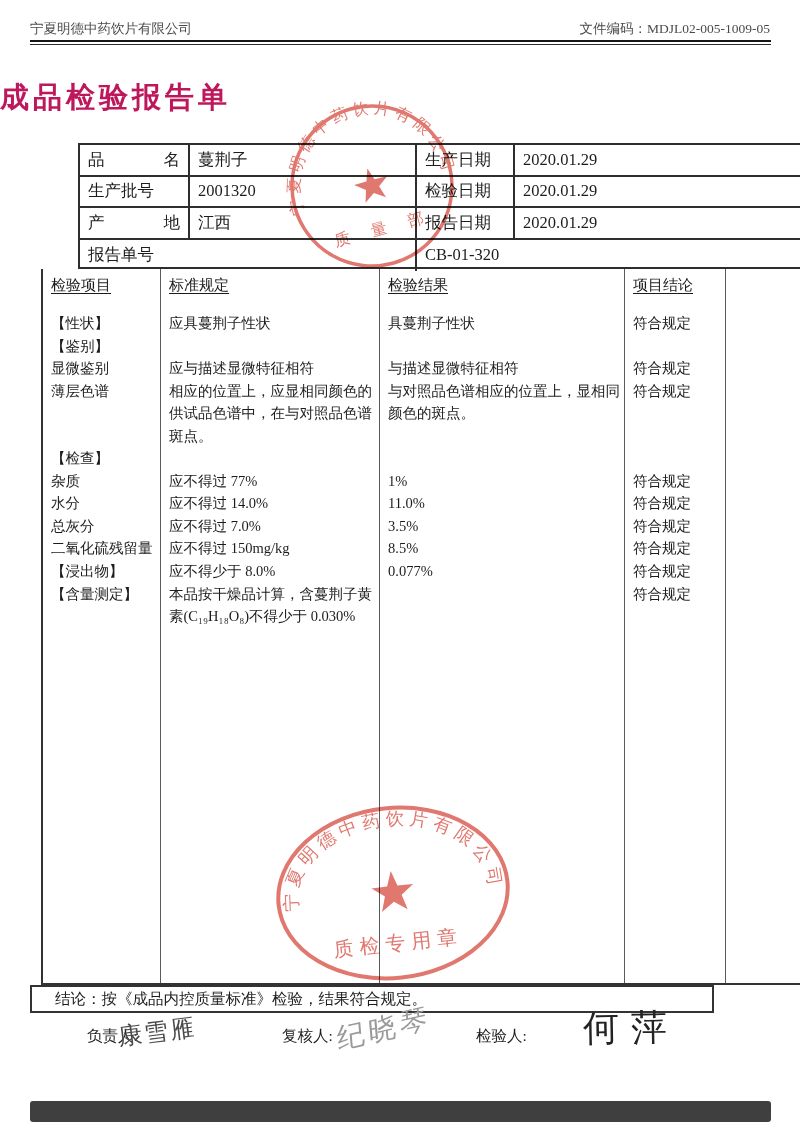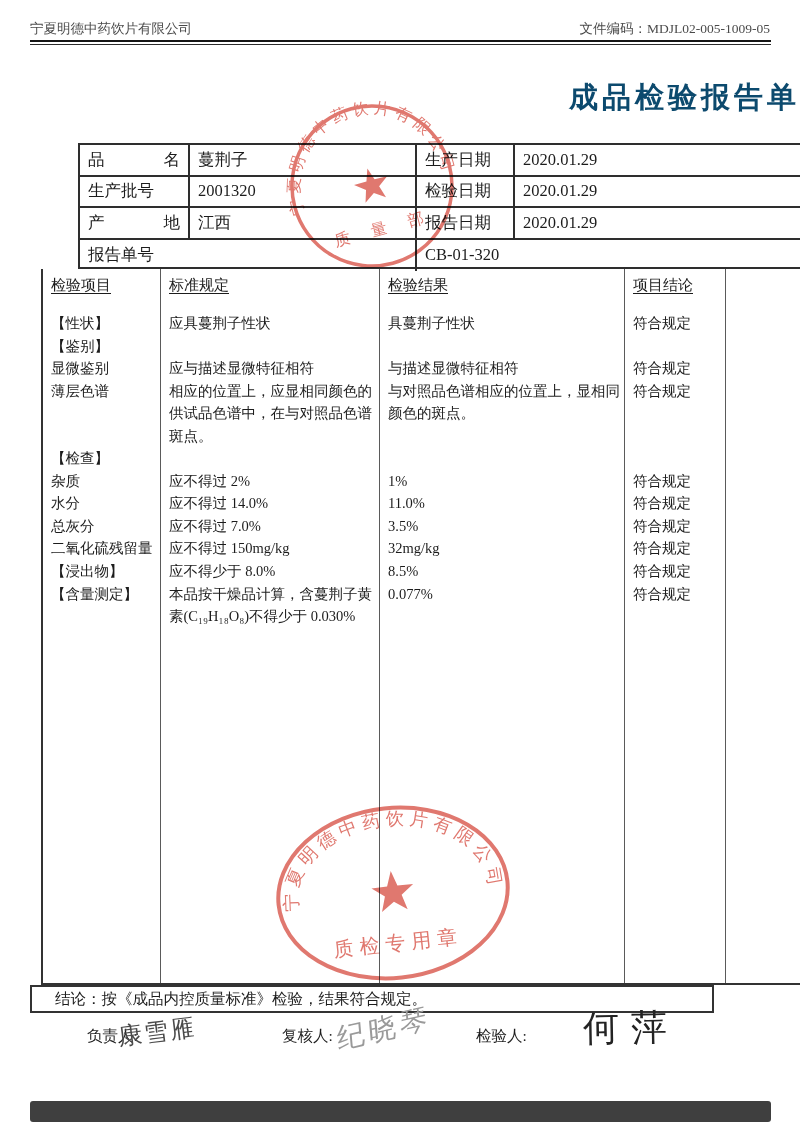--- a/index.html
+++ b/index.html
@@ -6,22 +6,22 @@
   .page{position:relative;width:800px;height:1131px;background:#ffffff;overflow:hidden;
         font-family:"Liberation Serif","DejaVu Serif",serif;color:#1c1c1c;}
 
   
   .doc-header{position:absolute;left:30px;top:14px;width:740px;height:24px;
       display:flex;justify-content:space-between;align-items:flex-end;
       font-size:13.5px;color:#2a2a2a;opacity:.85;}
   .rule1{position:absolute;left:30px;top:40px;width:741px;height:2px;background:#161616;}
   .rule2{position:absolute;left:30px;top:44px;width:741px;height:1px;background:#2c2c2c;}
 
-  .title{position:absolute;left:0;top:78px;width:800px;text-align:right;
-      font-size:29px;font-weight:bold;letter-spacing:4px;color:#0c4a6e;}
+  .title{position:absolute;left:0;top:78px;width:800px;text-align:left;
+      font-size:29px;font-weight:bold;letter-spacing:4px;color:#be185d;}
 
   
   .info-table{position:absolute;left:30px;top:143px;width:765px;height:126px;
       display:grid;grid-template-columns:110px 227px 98px 305px;
       grid-template-rows:31.5px 31.5px 31.5px 31.5px;
       border:2px solid #2e2e2e;box-sizing:border-box;font-size:16.5px;margin-left:48px;}
   .info-table .cell{box-sizing:border-box;border-right:2px solid #2e2e2e;border-bottom:2px solid #2e2e2e;
       display:flex;align-items:center;padding:0 8px;white-space:nowrap;overflow:visible;}
   .info-table .cell.last-col{border-right:none;}
   .info-table .cell.last-row{border-bottom:none;}
@@ -119,21 +119,21 @@
     <div class="mcol">
       <div class="mhead">标准规定</div>
       <div>
           <div class="tline">应具蔓荆子性状</div>
           <div class="tline">&nbsp;</div>
           <div class="tline">应与描述显微特征相符</div>
           <div class="tline">相应的位置上，应显相同颜色的</div>
           <div class="tline">供试品色谱中，在与对照品色谱</div>
           <div class="tline">斑点。</div>
           <div class="tline">&nbsp;</div>
-          <div class="tline">应不得过 2%</div>
+          <div class="tline">应不得过 77%</div>
           <div class="tline">应不得过 14.0%</div>
           <div class="tline">应不得过 7.0%</div>
           <div class="tline">应不得过 150mg/kg</div>
           <div class="tline">应不得少于 8.0%</div>
           <div class="tline">本品按干燥品计算，含蔓荆子黄</div>
           <div class="tline">素(C₁₉H₁₈O₈)不得少于 0.030%</div>
         </div>
     </div>
     <div class="mcol">
       <div class="mhead">检验结果</div>
@@ -141,21 +141,20 @@
           <div class="tline">具蔓荆子性状</div>
           <div class="tline">&nbsp;</div>
           <div class="tline">与描述显微特征相符</div>
           <div class="tline">与对照品色谱相应的位置上，显相同</div>
           <div class="tline">颜色的斑点。</div>
           <div class="tline">&nbsp;</div>
           <div class="tline">&nbsp;</div>
           <div class="tline">1%</div>
           <div class="tline">11.0%</div>
           <div class="tline">3.5%</div>
-          <div class="tline">32mg/kg</div>
           <div class="tline">8.5%</div>
           <div class="tline">0.077%</div>
           <div class="tline">&nbsp;</div>
         </div>
     </div>
     <div class="mcol">
       <div class="mhead">项目结论</div>
       <div>
           <div class="tline">符合规定</div>
           <div class="tline">&nbsp;</div>

